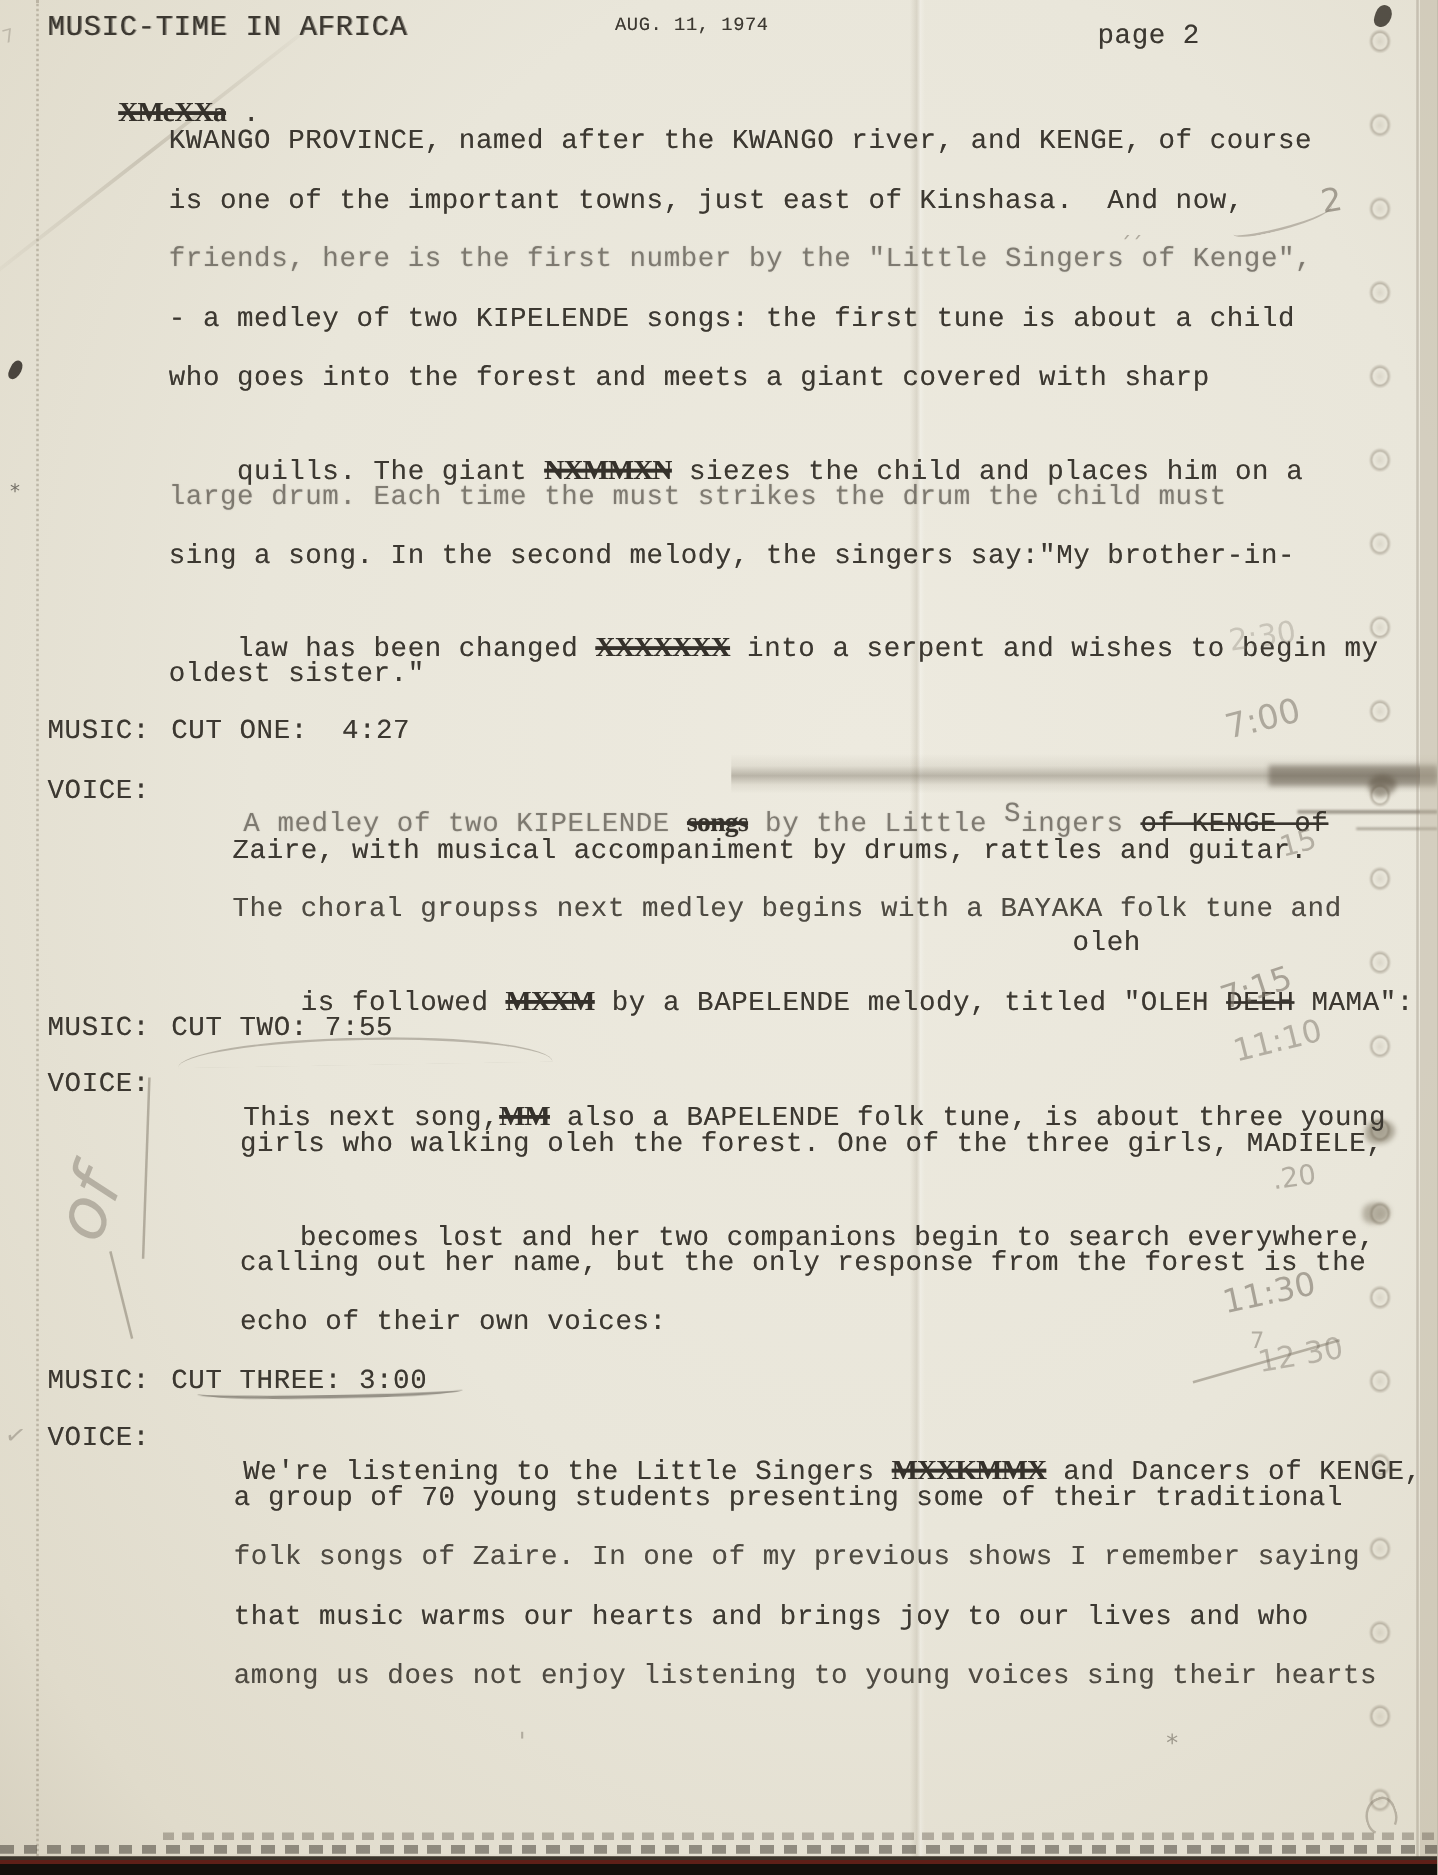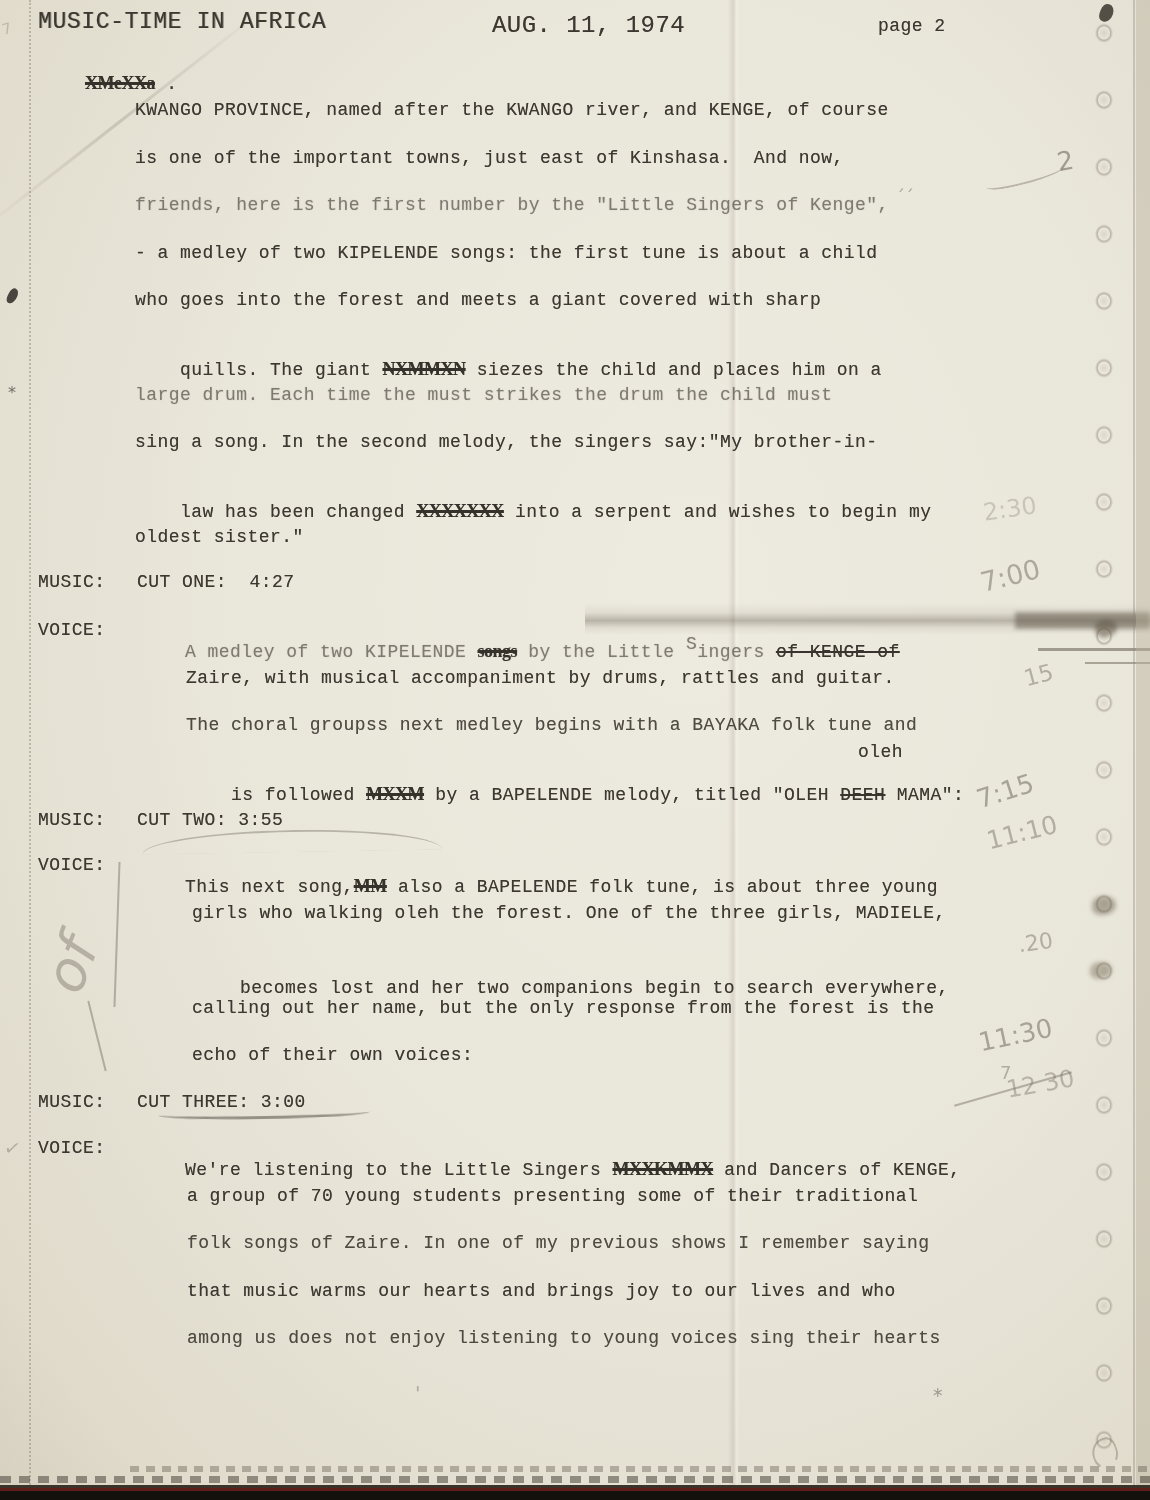--- a/index.html
+++ b/index.html
@@ -1,20 +1,20 @@
 <!DOCTYPE html>
 <html><head>
 <meta charset="utf-8">
 <style>
   html,body{margin:0;padding:0;background:#b9b2a2;}
   .page{position:relative;width:1150px;height:1500px;overflow:hidden;
     background:
       radial-gradient(ellipse at 60% 40%, #edeadf 0%, #e9e6da 50%, #e0dbcb 88%, #d6d0bf 100%);
     font-family:"Liberation Mono","DejaVu Sans Mono",monospace;}
-  .tl{position:absolute;font-size:18px;line-height:1.15;letter-spacing:.45px;
+  .tl{position:absolute;font-size:22px;line-height:1.15;letter-spacing:.45px;
       color:#3c3831;white-space:pre;text-shadow:0 0 .5px rgba(60,56,49,.55);}
   .ts{font-size:23px;letter-spacing:.6px;text-shadow:.9px 0 0 rgba(60,56,49,.5);}
   .f1{color:rgba(72,68,60,.52);text-shadow:0 0 1px rgba(72,68,60,.35);}
   .f2{color:rgba(62,58,50,.78);}
   .dark{color:#39352e;text-shadow:0 0 .5px rgba(57,53,46,.6);text-align:center;}
   .xout{font-weight:700;color:#35312b;text-decoration:line-through;text-decoration-thickness:3px;letter-spacing:-.5px;font-family:Liberation Serif, serif;}
   .struck{text-decoration:line-through;text-decoration-thickness:2px;}
   .sup{position:relative;top:-8px;}
   .hand{position:absolute;font-family:"DejaVu Sans",sans-serif;color:#7d766a;white-space:pre;}
   .stroke{position:absolute;background:rgba(115,106,92,.45);}
@@ -42,21 +42,21 @@
 
   <div class="crease" style="left:1082px;top:0;width:44px;height:1470px;background-repeat:repeat-y;background-size:44px 67px;
               background-image:radial-gradient(ellipse 11px 12px at 50% 33px, rgba(125,115,98,0) 50%, rgba(125,115,98,.42) 60%, rgba(125,115,98,.16) 74%, rgba(125,115,98,0) 82%),
                                radial-gradient(ellipse 7px 8px at 50% 33px, rgba(135,125,105,.15), rgba(135,125,105,0) 72%);"></div>
   <div class="blob" style="left:1095px;top:620px;width:22px;height:17px;background:rgba(88,78,62,.5);filter:blur(2px);"></div>
   <div class="blob" style="left:1092px;top:896px;width:24px;height:19px;background:rgba(100,90,72,.45);filter:blur(2px);"></div>
   <div class="blob" style="left:1090px;top:962px;width:22px;height:17px;background:rgba(105,95,75,.4);filter:blur(2px);"></div>
   <div class="blob" style="left:1100px;top:4px;width:13px;height:18px;background:rgba(48,42,34,.8);transform:rotate(18deg);"></div>
 
   <div class="tl ts" style="left:38px;top:9px;">MUSIC-TIME IN AFRICA</div>
-  <div class="tl" style="left:492px;top:12px;font-size:24px;">AUG. 11, 1974</div>
+  <div class="tl" style="left:492px;top:12px;font-size:15px;">AUG. 11, 1974</div>
   <div class="tl" style="left:878px;top:16px;">page 2</div>
   <div class="tl" style="left:40px;top:52px;">
     <span class="xout">XMeXXa</span><span> .</span>
   </div>
 
   <div class="tl" style="left:135px;top:100px;">KWANGO PROVINCE, named after the KWANGO river, and KENGE, of course</div>
   <div class="tl" style="left:135px;top:148px;">is one of the important towns, just east of Kinshasa.  And now,</div>
   <div class="tl f1" style="left:135px;top:195px;">friends, here is the first number by the "Little Singers of Kenge",</div>
   <div class="tl" style="left:135px;top:243px;">- a medley of two KIPELENDE songs: the first tune is about a child</div>
   <div class="tl" style="left:135px;top:290px;">who goes into the forest and meets a giant covered with sharp</div>
@@ -78,21 +78,21 @@
     <span>A medley of two KIPELENDE </span><span class="xout">songs</span><span> by the Little </span><span class="sup">S</span><span>ingers </span><span class="struck dark">of KENGE of</span>
   </div>
   <div class="tl" style="left:186px;top:668px;">Zaire, with musical accompaniment by drums, rattles and guitar.</div>
   <div class="tl f2" style="left:186px;top:715px;">The choral groupss next medley begins with a BAYAKA folk tune and</div>
   <div class="tl" style="left:858px;top:742px;">oleh</div>
   <div class="tl" style="left:186px;top:763px;">
     <span>is followed </span><span class="xout">MXXM</span><span> by a BAPELENDE melody, titled "OLEH </span><span class="struck dark">DEEH</span><span> MAMA":</span>
   </div>
 
   <div class="tl" style="left:38px;top:810px;">MUSIC:</div>
-  <div class="tl" style="left:137px;top:810px;">CUT TWO: 3:55</div>
+  <div class="tl" style="left:137px;top:810px;">CUT TWO: 7:55</div>
 
   <div class="tl" style="left:38px;top:855px;">VOICE:</div>
   <div class="tl" style="left:140px;top:855px;">
     <span>This next song,</span><span class="xout">MM</span><span> also a BAPELENDE folk tune, is about three young</span>
   </div>
   <div class="tl" style="left:192px;top:903px;">girls who walking oleh the forest. One of the three girls, MADIELE,</div>
   <div class="tl" style="left:192px;top:978px;margin-left:48px;">becomes lost and her two companions begin to search everywhere,</div>
   <div class="tl" style="left:192px;top:998px;">calling out her name, but the only response from the forest is the</div>
   <div class="tl" style="left:192px;top:1045px;">echo of their own voices:</div>
 

